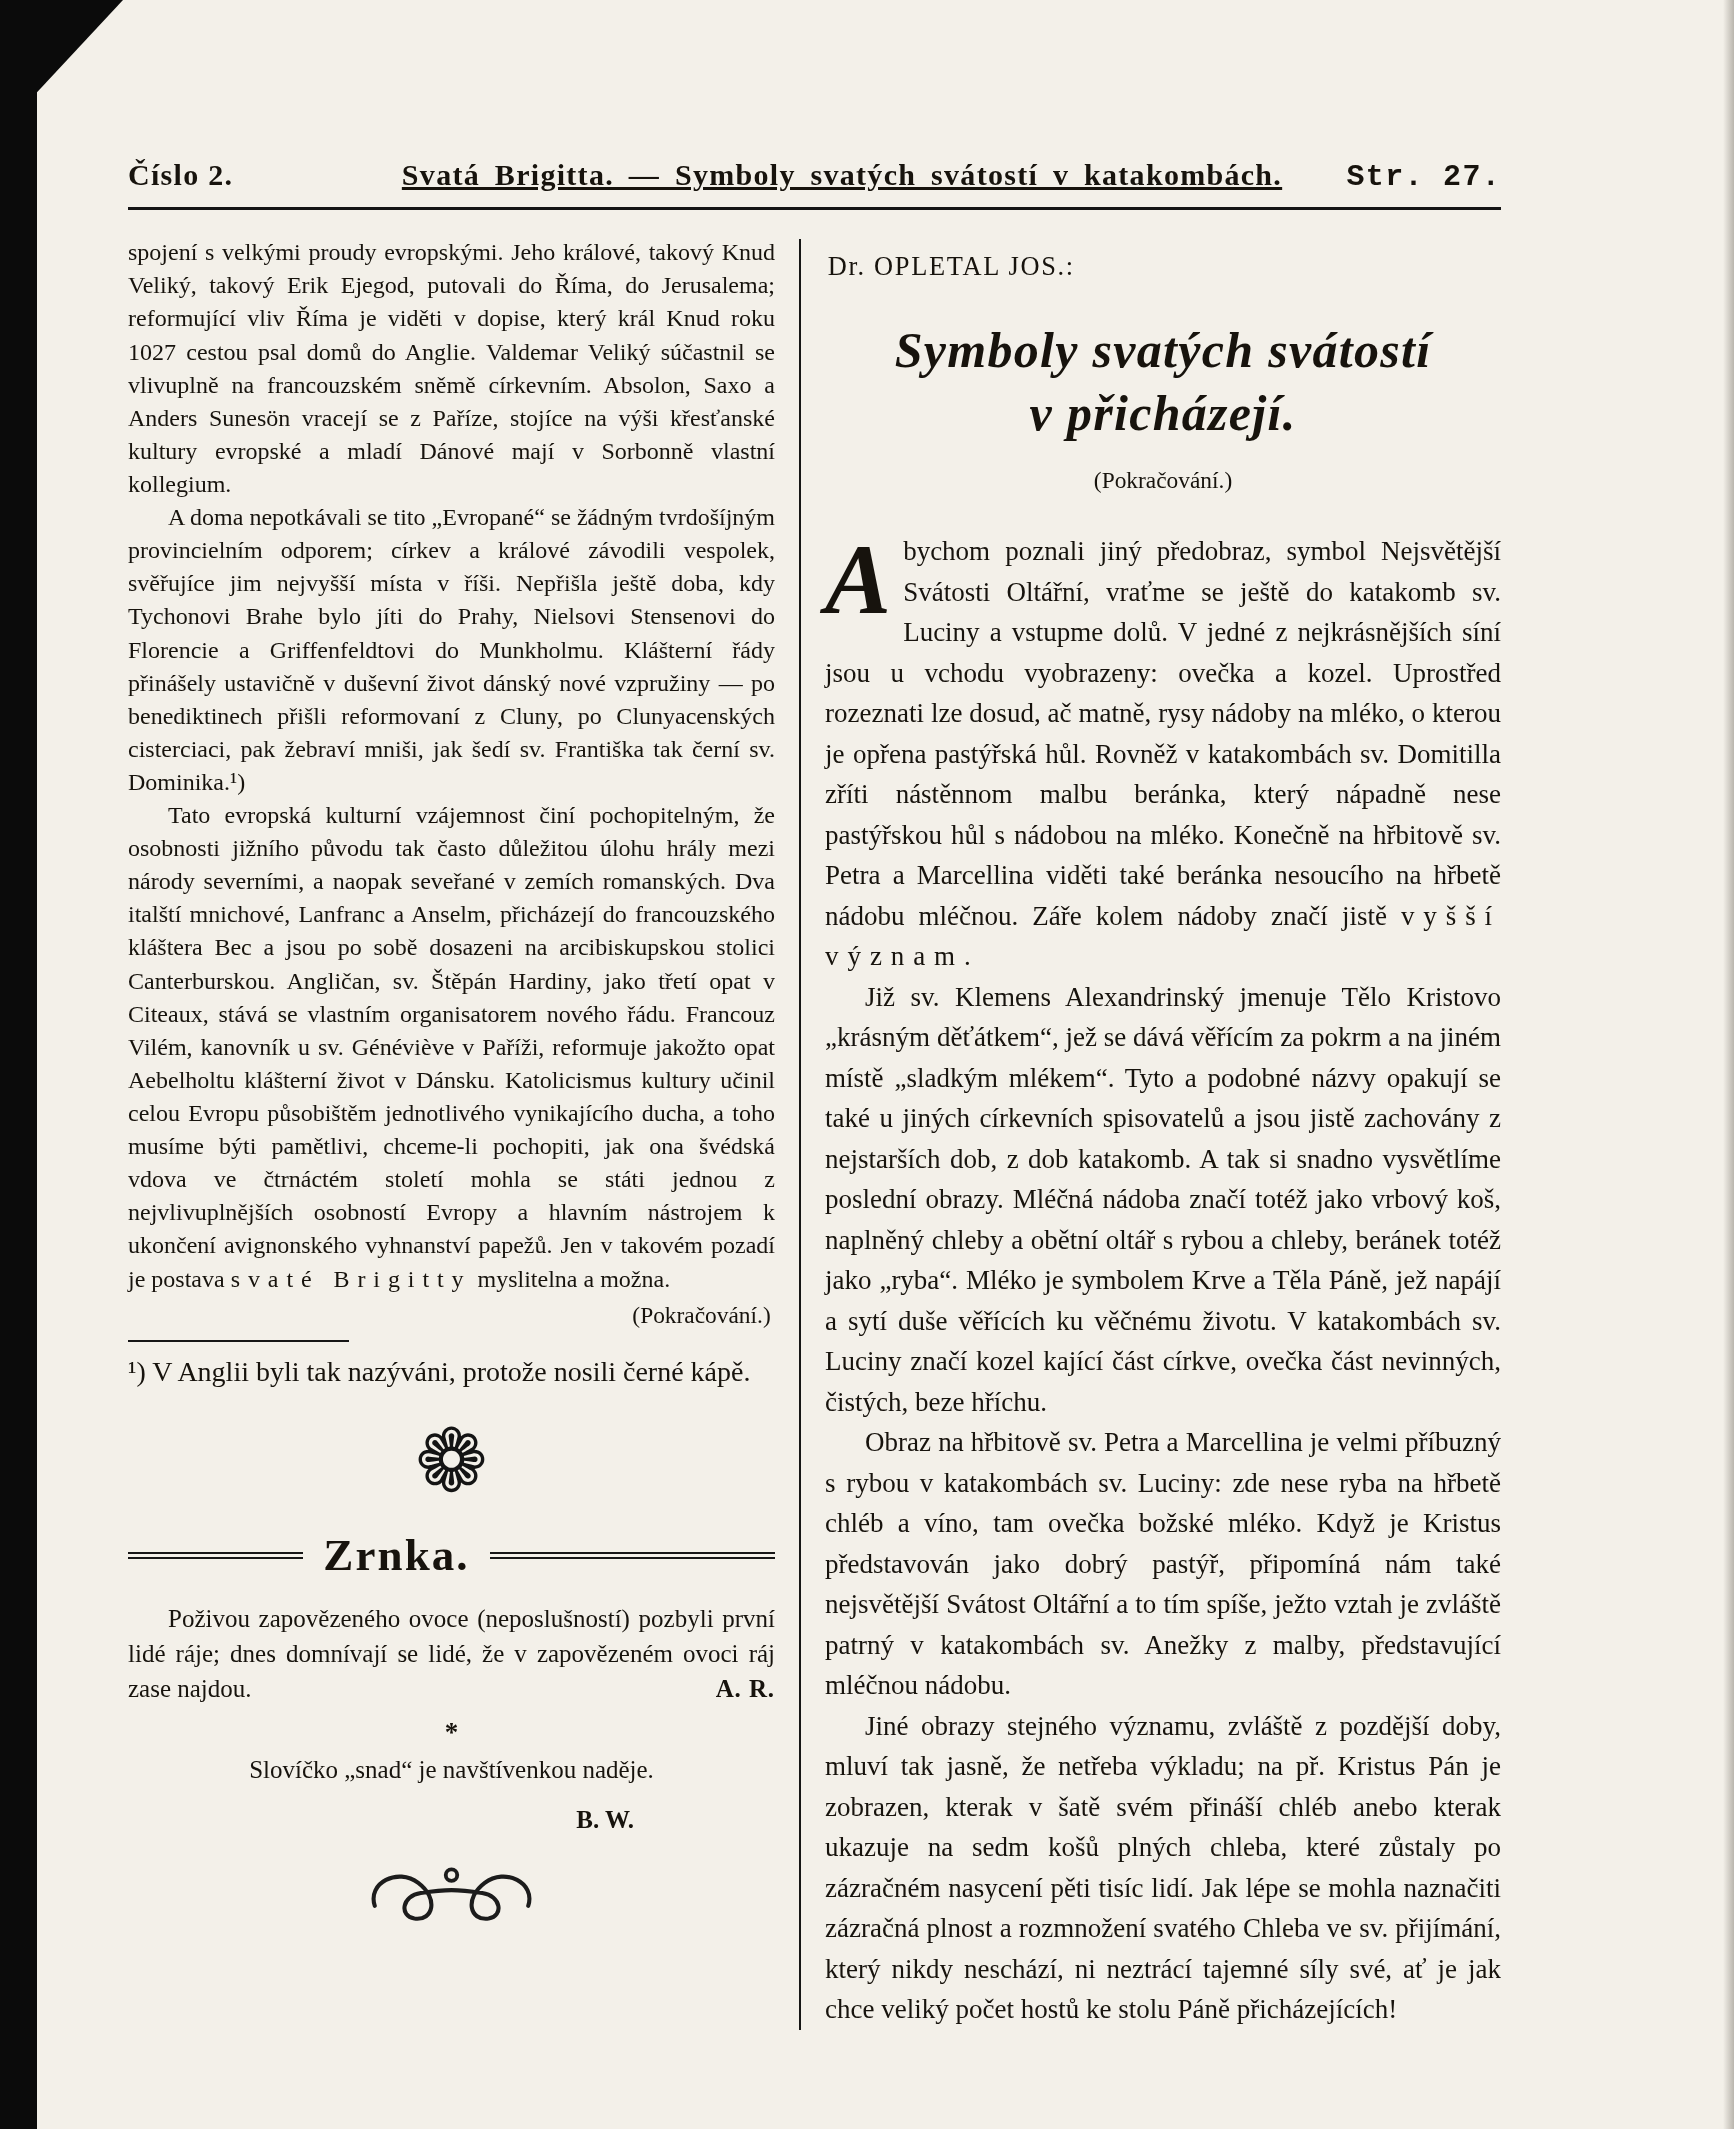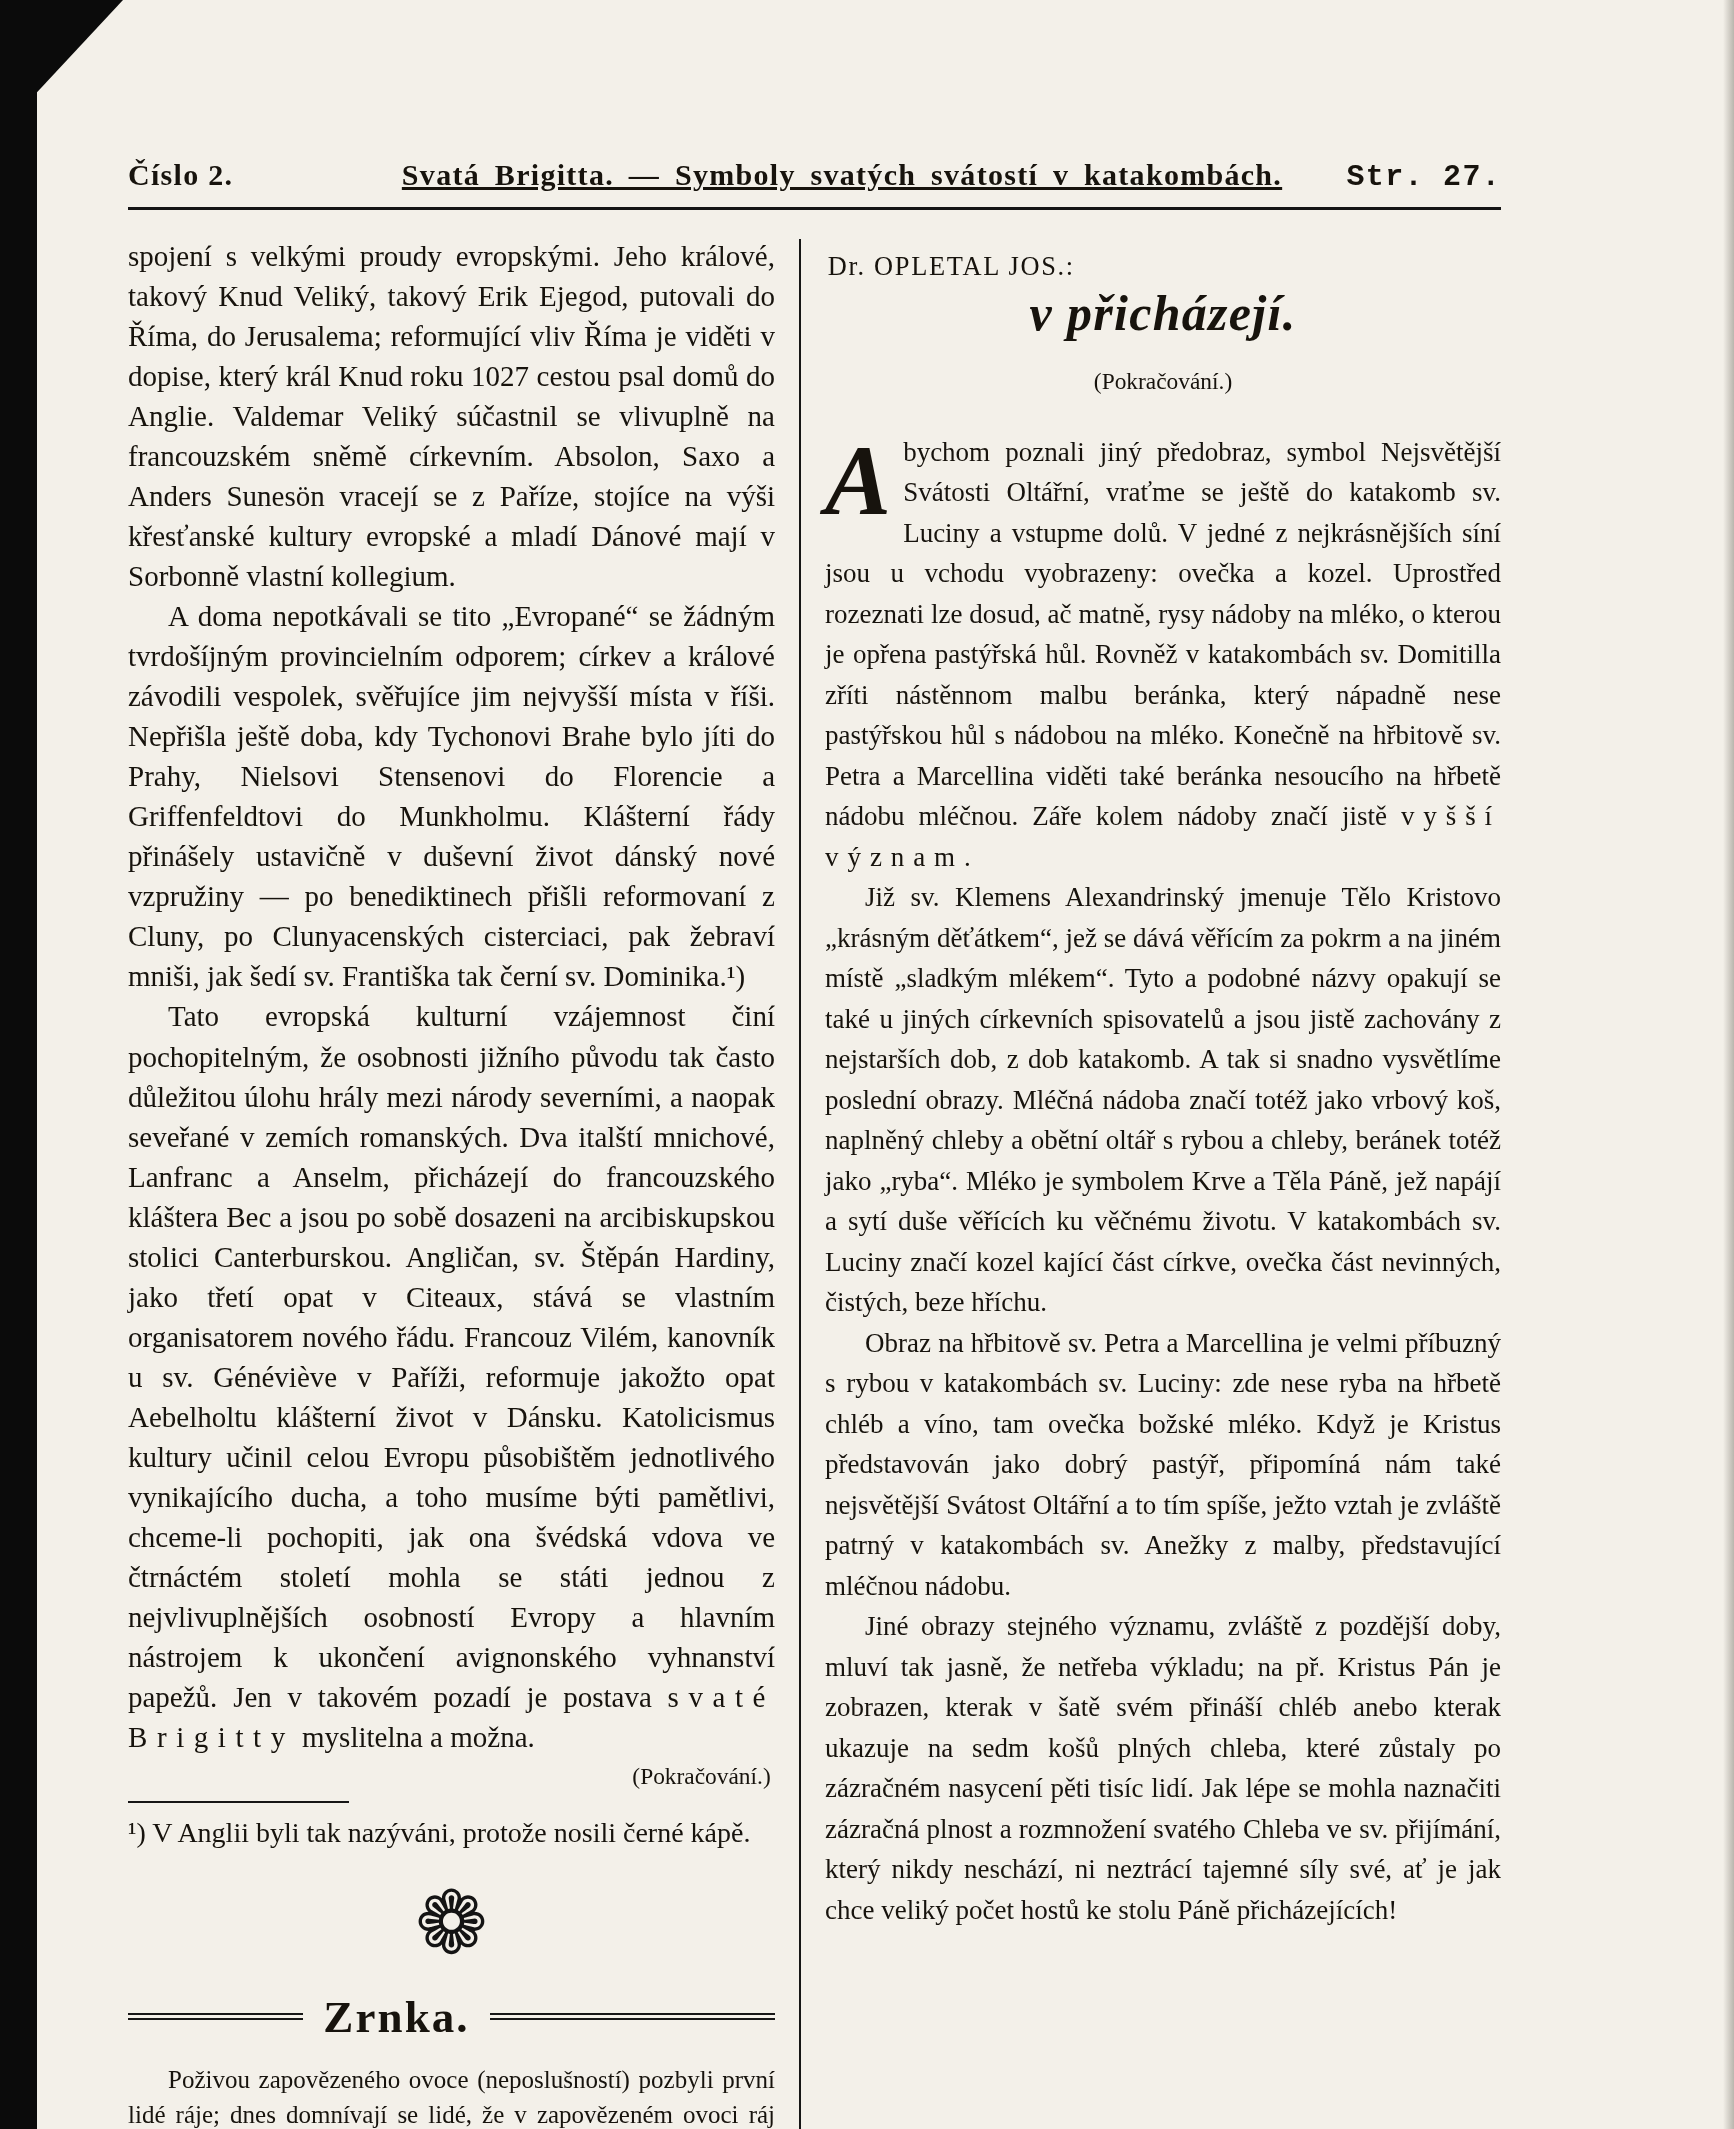--- a/index.html
+++ b/index.html
@@ -31,21 +31,21 @@
   .pageno  { width:183px; text-align:right; letter-spacing:1.3px;font-family:Liberation Mono, monospace; }
   .header-rule { border-top:3px solid #151515; margin-top:12.8px; }
 
   
   .columns { display:flex; margin-top:26.4px; align-items:stretch; }
   .col-left  { width:647px; }
   .divider   { width:2.1px; background:#161616; margin:2.6px 24px 0 24px; }
   .col-right { flex:1; }
 
   p.body-text {
-    font-size:29px; line-height:1.38; text-align:justify;
+    font-size:24px; line-height:1.38; text-align:justify;
     hyphens:auto; -webkit-hyphens:auto;
   }
   .col-right p.body-text { font-size:27px; line-height:1.5; }
   p.indent { text-indent:40px; }
 
   .spaced { letter-spacing:0.33em; }
 
   .continuation { text-align:right; font-size:23.4px; margin:6px 4.3px 11px 0; }
 
   .footnote-rule { width:221px; border-top:2.1px solid #161616; margin:2.6px 0 11px 0; }
@@ -126,20 +126,21 @@
           <circle cx="70" cy="14" r="4.5" fill="none" stroke="#1c1c1c" stroke-width="3"></circle>
         </svg>
       </div>
 
       <div class="divider"></div>
 
       <div class="col-right">
 
         <div class="byline">Dr. OPLETAL JOS.:</div>
 
+        <div class="art-title l1">Symboly svatých svátostí</div>
         <div class="art-title">v přicházejí.</div>
 
         <div class="art-subtitle">(Pokračování.)</div>
 
         <p class="body-text"><span class="dropcap">A</span><span>bychom poznali jiný předobraz, symbol Nejsvětější Svátosti Oltářní, vraťme se ještě do katakomb sv. Luciny a vstupme dolů. V jedné z nejkrásnějších síní jsou u vchodu vyobrazeny: ovečka a kozel. Uprostřed rozeznati lze dosud, ač matně, rysy nádoby na mléko, o kterou je opřena pastýřská hůl. Rovněž v katakombách sv. Domitilla zříti nástěnnom malbu beránka, který nápadně nese pastýřskou hůl s nádobou na mléko. Konečně na hřbitově sv. Petra a Marcellina viděti také beránka nesoucího na hřbetě nádobu mléčnou. Záře kolem nádoby značí jistě </span><span class="spaced">vyšší význam.</span></p>
 
         <p class="body-text indent">Již sv. Klemens Alexandrinský jmenuje Tělo Kristovo „krásným děťátkem“, jež se dává věřícím za pokrm a na jiném místě „sladkým mlékem“. Tyto a podobné názvy opakují se také u jiných církevních spisovatelů a jsou jistě zachovány z nejstarších dob, z dob katakomb. A tak si snadno vysvětlíme poslední obrazy. Mléčná nádoba značí totéž jako vrbový koš, naplněný chleby a obětní oltář s rybou a chleby, beránek totéž jako „ryba“. Mléko je symbolem Krve a Těla Páně, jež napájí a sytí duše věřících ku věčnému životu. V katakombách sv. Luciny značí kozel kající část církve, ovečka část nevinných, čistých, beze hříchu.</p>
         <p class="body-text indent">Obraz na hřbitově sv. Petra a Marcellina je velmi příbuzný s rybou v katakombách sv. Luciny: zde nese ryba na hřbetě chléb a víno, tam ovečka božské mléko. Když je Kristus představován jako dobrý pastýř, připomíná nám také nejsvětější Svátost Oltářní a to tím spíše, ježto vztah je zvláště patrný v katakombách sv. Anežky z malby, představující mléčnou nádobu.</p>
         <p class="body-text indent">Jiné obrazy stejného významu, zvláště z pozdější doby, mluví tak jasně, že netřeba výkladu; na př. Kristus Pán je zobrazen, kterak v šatě svém přináší chléb anebo kterak ukazuje na sedm košů plných chleba, které zůstaly po zázračném nasycení pěti tisíc lidí. Jak lépe se mohla naznačiti zázračná plnost a rozmnožení svatého Chleba ve sv. přijímání, který nikdy neschází, ni neztrácí tajemné síly své, ať je jak chce veliký počet hostů ke stolu Páně přicházejících!</p>
       </div>

